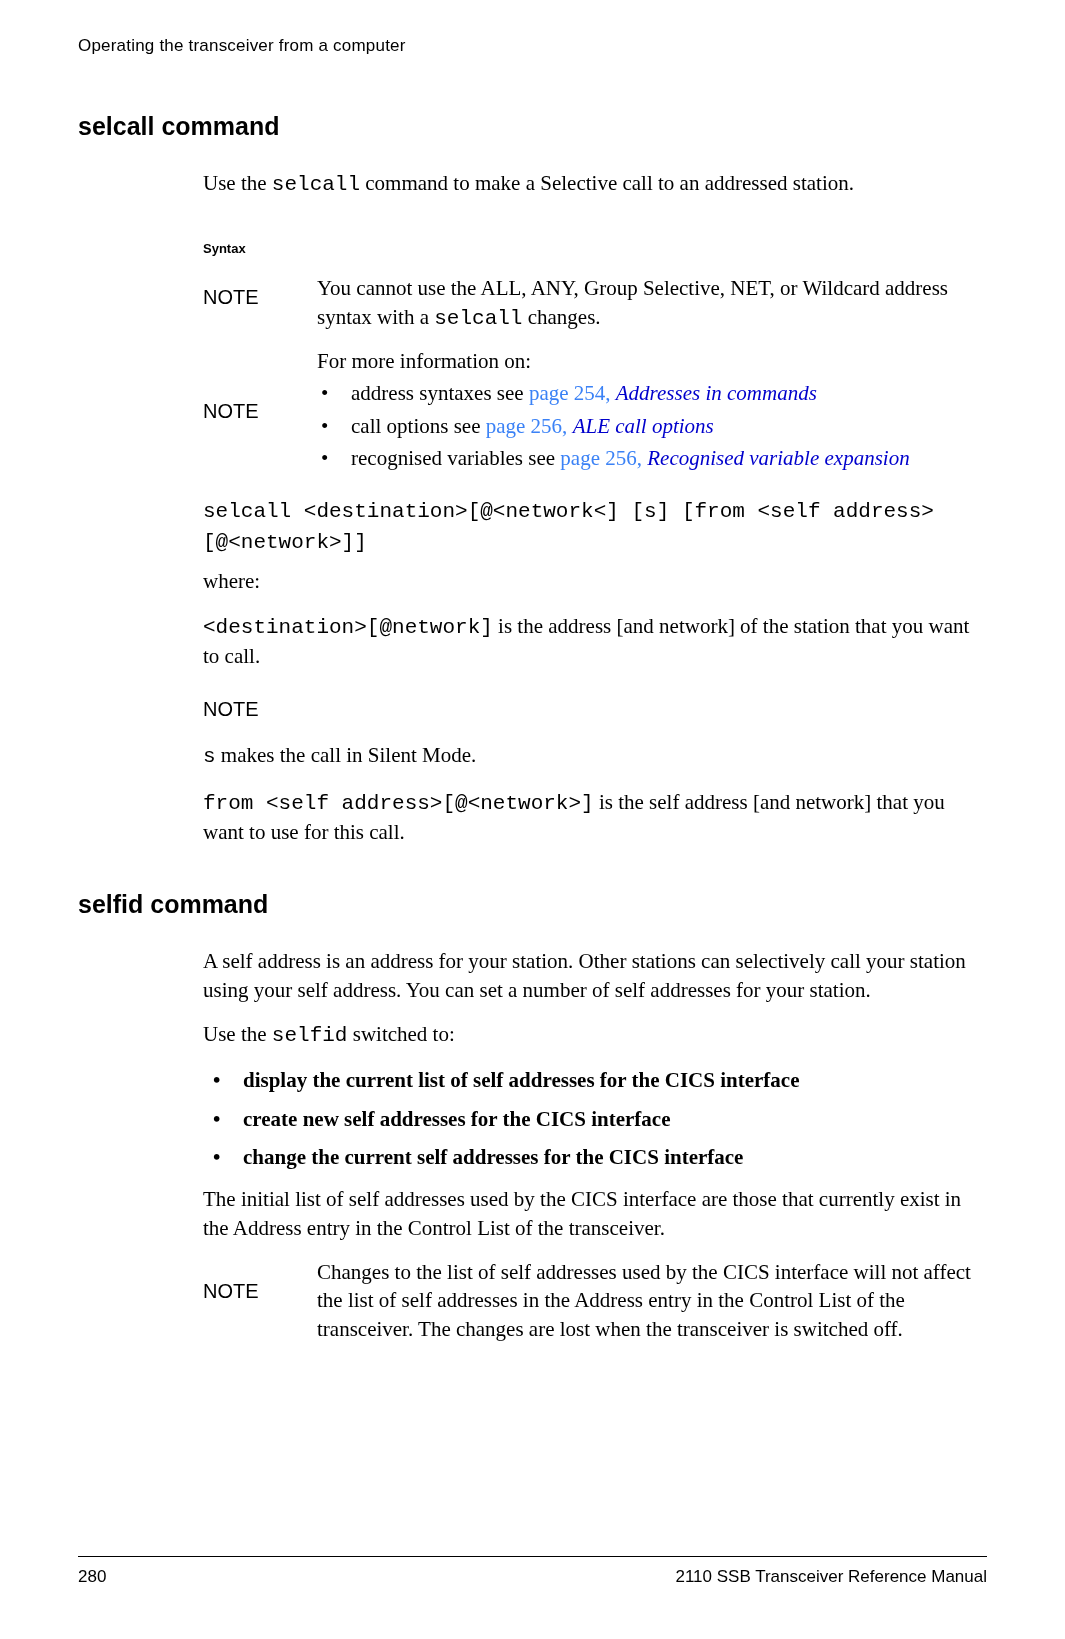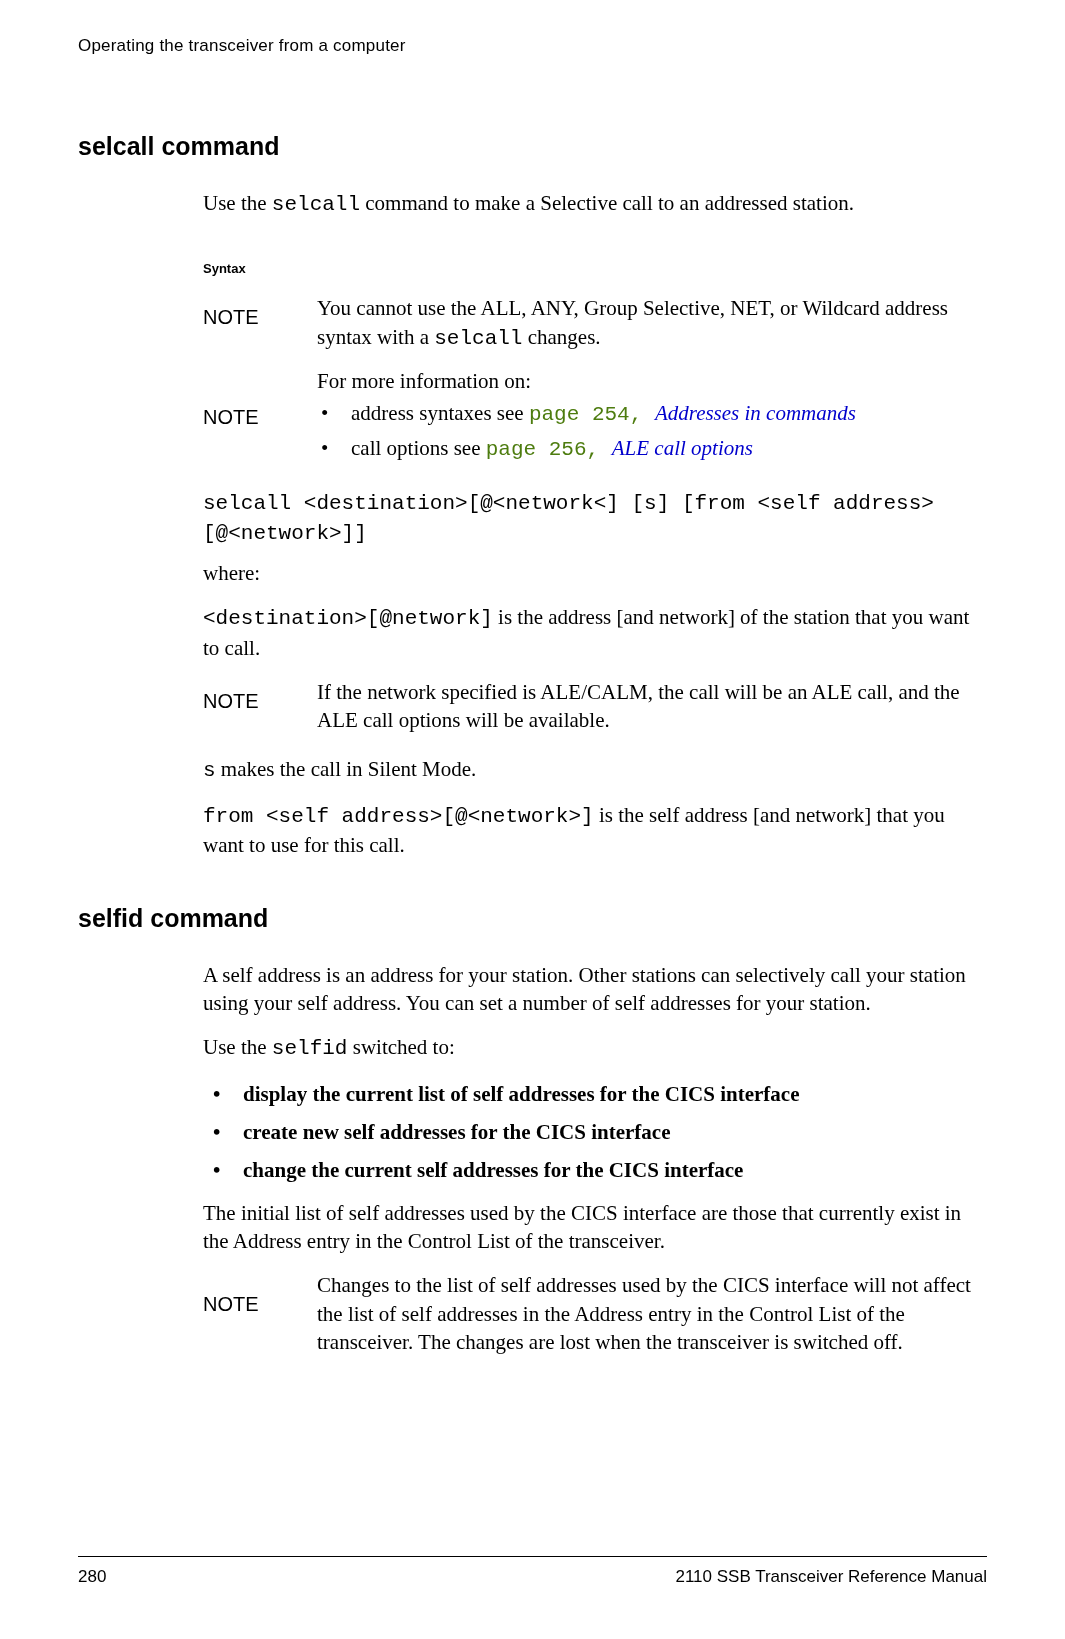--- a/index.html
+++ b/index.html
@@ -22,21 +22,21 @@
     }
     .header-line {
       font-family: Arial, Helvetica, sans-serif;
       font-size: 17px;
       letter-spacing: 0.2px;
     }
     h2.section {
       font-family: Arial, Helvetica, sans-serif;
       font-weight: bold;
       font-size: 25px;
-      margin: 76px 0 28px 0;
+      margin: 56px 0 28px 0;
     }
     .body-block {
       margin-left: 125px;
     }
     p {
       margin: 0 0 16px 0;
       line-height: 1.35;
     }
     .mono {
       font-family: "Courier New", Courier, monospace;
@@ -91,21 +91,21 @@
       margin: 10px 0;
       line-height: 1.35;
       font-weight: bold;
     }
     .body-block ul.plain li::before {
       content: "•";
       position: absolute;
       left: 10px;
       top: 0;
     }
-    .link { color: #4d7c0f; font-family: Liberation Mono, monospace; }
+    .link { color: #3b82f6; }
     .link-italic { color: #0000cc; font-style: italic; }
     .footer {
       position: absolute;
       left: 78px;
       right: 78px;
       bottom: 52px;
       border-top: 1.5px solid #000;
       padding-top: 10px;
       display: flex;
       justify-content: space-between;
@@ -142,37 +142,39 @@
       <div class="note-label" style="padding-top:0;">NOTE</div>
       <div class="note-content">
         <div>For more information on:</div>
         <ul>
           <li>
             <span>address syntaxes see </span><span class="link">page 254, </span><span class="link-italic">Addresses in commands</span>
           </li>
           <li>
             <span>call options see </span><span class="link">page 256, </span><span class="link-italic">ALE call options</span>
           </li>
+          <li>
+            <span>recognised variables see </span><span class="link">page 256, </span><span class="link-italic">Recognised variable expansion</span>
+          </li>
         </ul>
       </div>
     </div>
 
     <div class="syntax-block">
       <span class="mono">selcall &lt;destination&gt;[@&lt;network&lt;] [s] [from &lt;self address&gt;[@&lt;network&gt;]]</span>
     </div>
 
     <p>where:</p>
 
     <p>
       <span class="mono">&lt;destination&gt;[@network]</span><span> is the address [and network] of the station that you want to call.</span>
     </p>
 
     <div class="note-row">
       <div class="note-label">NOTE</div>
-      <div class="note-content">If the network specified is ALE/CALM, the call will be an ALE call, and the ALE call options will be available.</div>
     </div>
 
     <p style="margin-top:20px;">
       <span class="mono">s</span><span> makes the call in Silent Mode.</span>
     </p>
 
     <p>
       <span class="mono">from &lt;self address&gt;[@&lt;network&gt;]</span><span> is the self address [and network] that you want to use for this call.</span>
     </p>
   </div>

